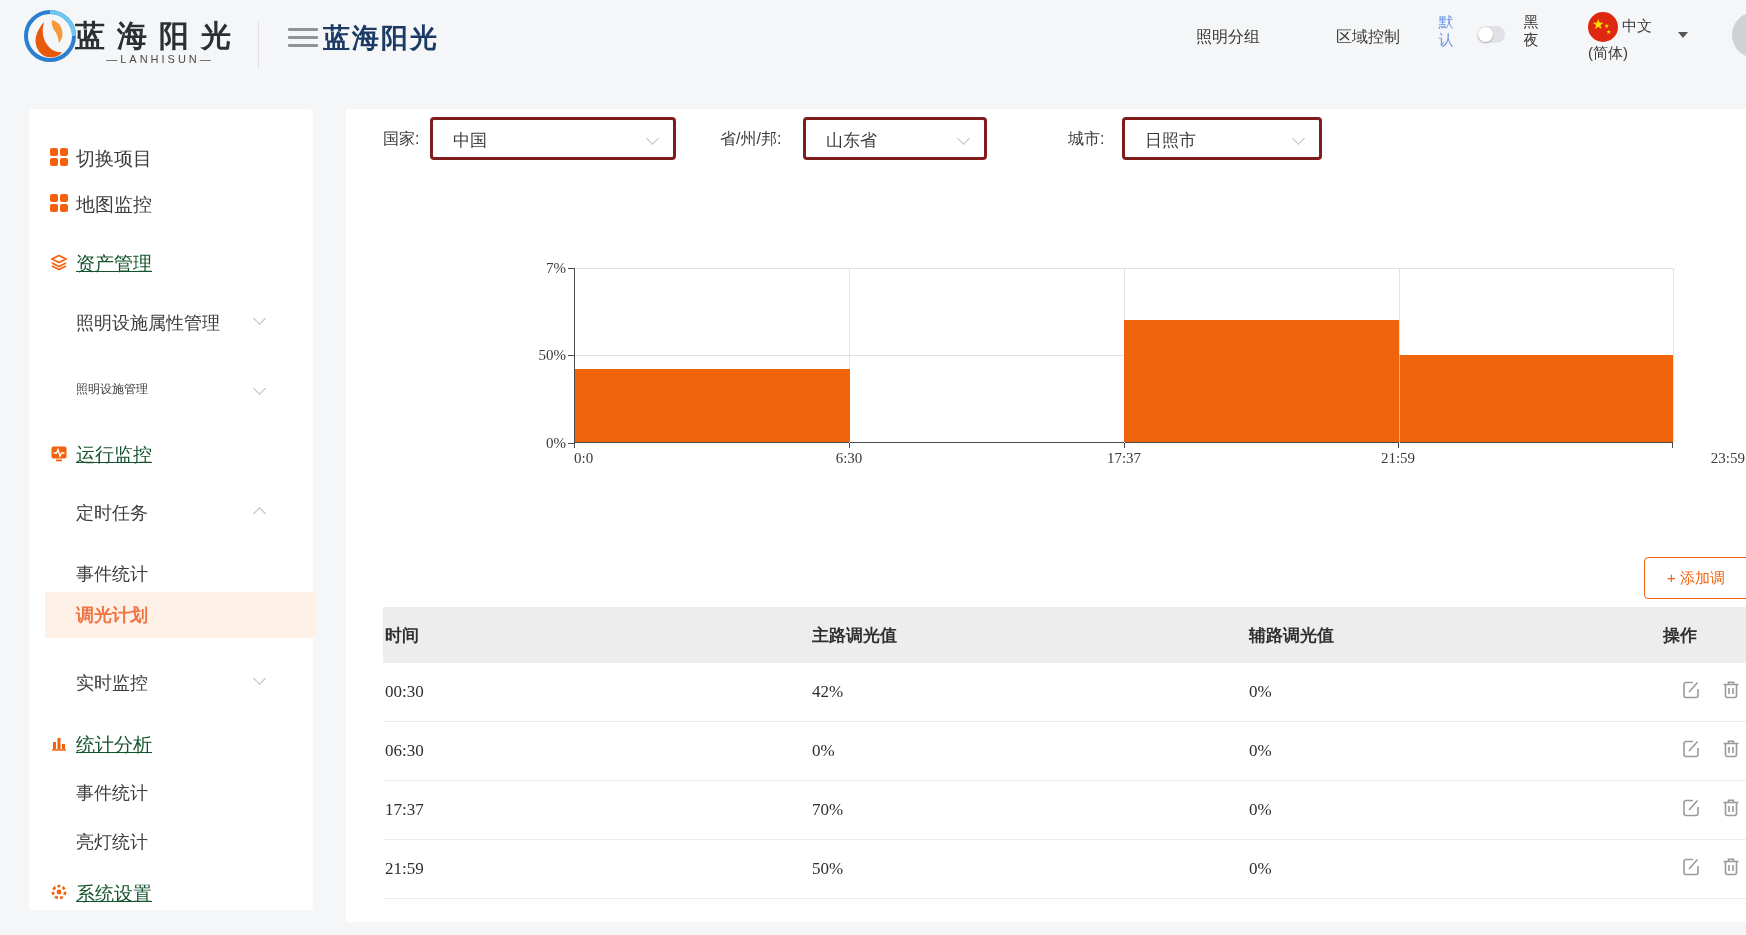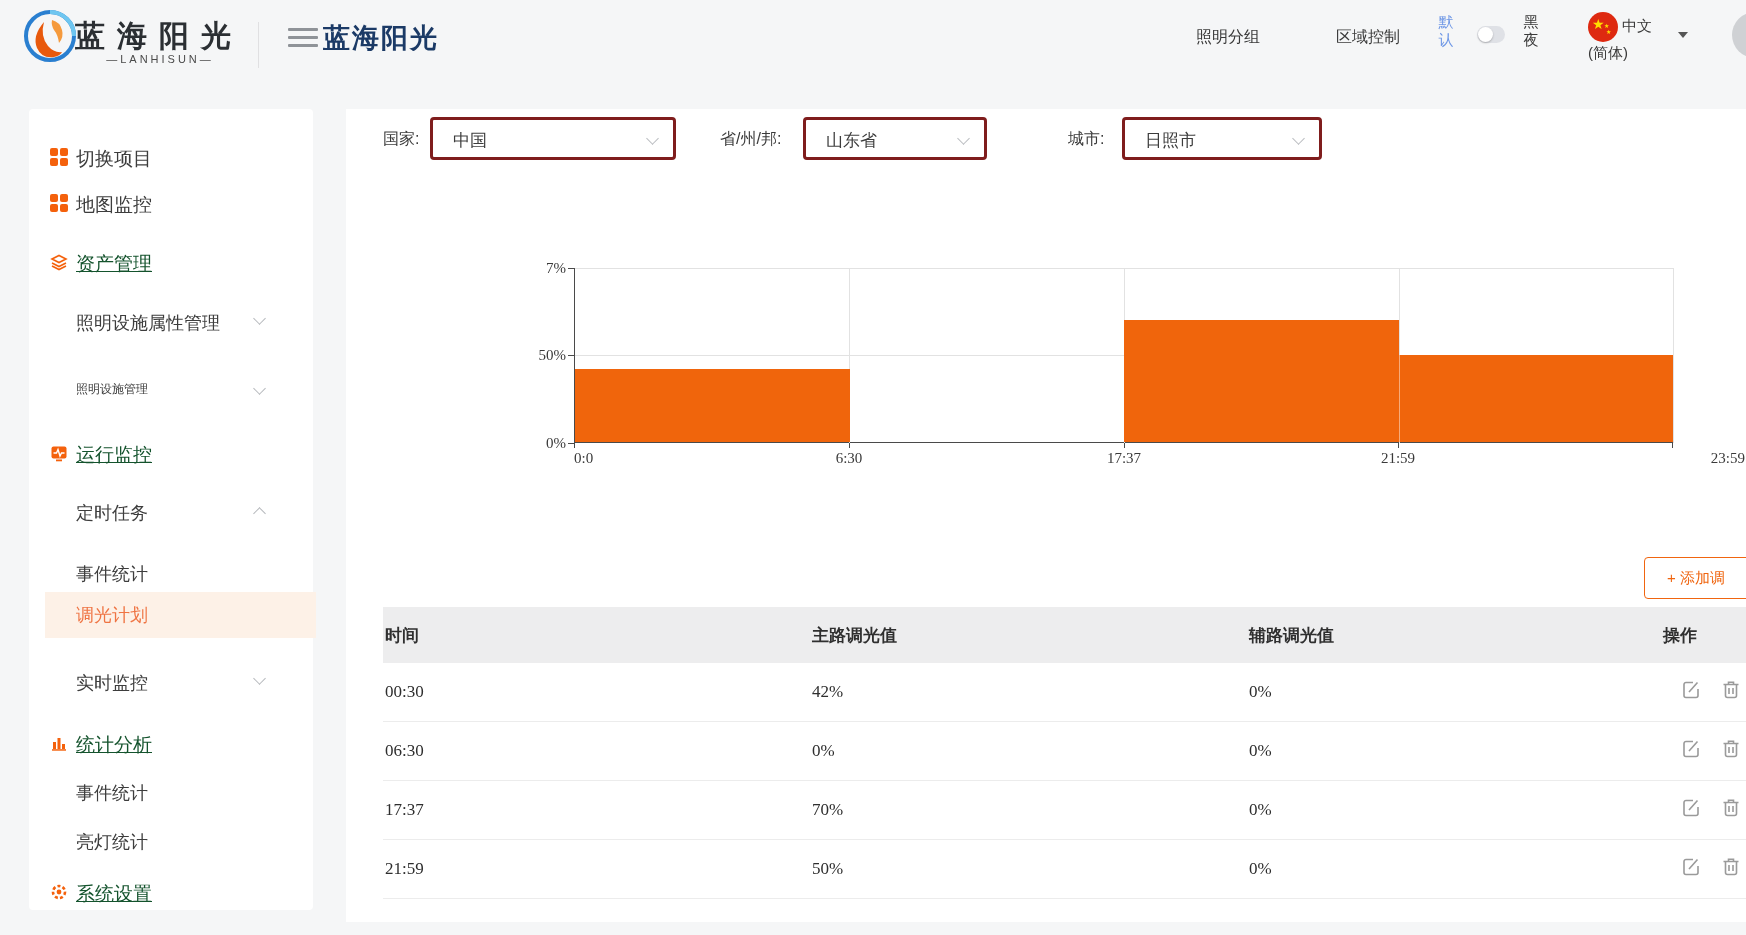--- a/index.html
+++ b/index.html
@@ -39,21 +39,21 @@
   .side-item .txt { position:absolute; left:47px; top:3px; white-space:nowrap; }
   .side-item.muted .txt { color:#14532d;text-decoration:underline; }
   .side-item .ic { position:absolute; left:21px; top:5px; width:18px; height:18px; }
   .grid-ic { display:grid; grid-template-columns:8px 8px; grid-template-rows:8px 8px; gap:2px; }
   .grid-ic b { background:#f4610c; border-radius:2px; }
   .chev { position:absolute; left:226px; top:8px; width:9px; height:9px;
     border-right:1.6px solid #b5b8bc; border-bottom:1.6px solid #b5b8bc; }
   .chev.down { transform:rotate(45deg); top:6px; }
   .chev.up { transform:rotate(-135deg); top:11px; }
   .side-item.active { background:#fdf1e7; }
-  .side-item.active .txt { color:#ef7443; }
+  .side-item.active .txt { color:#ef7443;font-weight:bold; }
   .hl { position:absolute; left:16px; width:271px; height:46px; background:#fdf1e7; }
 
   
   #main { position:absolute; left:346px; top:109px; width:1410px; height:813px; background:#fff; }
   .flabel { position:absolute; top:20px; font-size:16px; color:#3a3a3a; }
   .select { position:absolute; top:8px; height:43px; background:#fff; border:3px solid #7f1d1d;
     border-radius:4px; font-size:17px; color:#3c3c3c; line-height:41px; padding-left:20px; }
   .select .schev { position:absolute; right:16px; top:14px; width:9px; height:9px;
     border-right:1.5px solid #b9bcc0; border-bottom:1.5px solid #b9bcc0; transform:rotate(45deg); }
 

